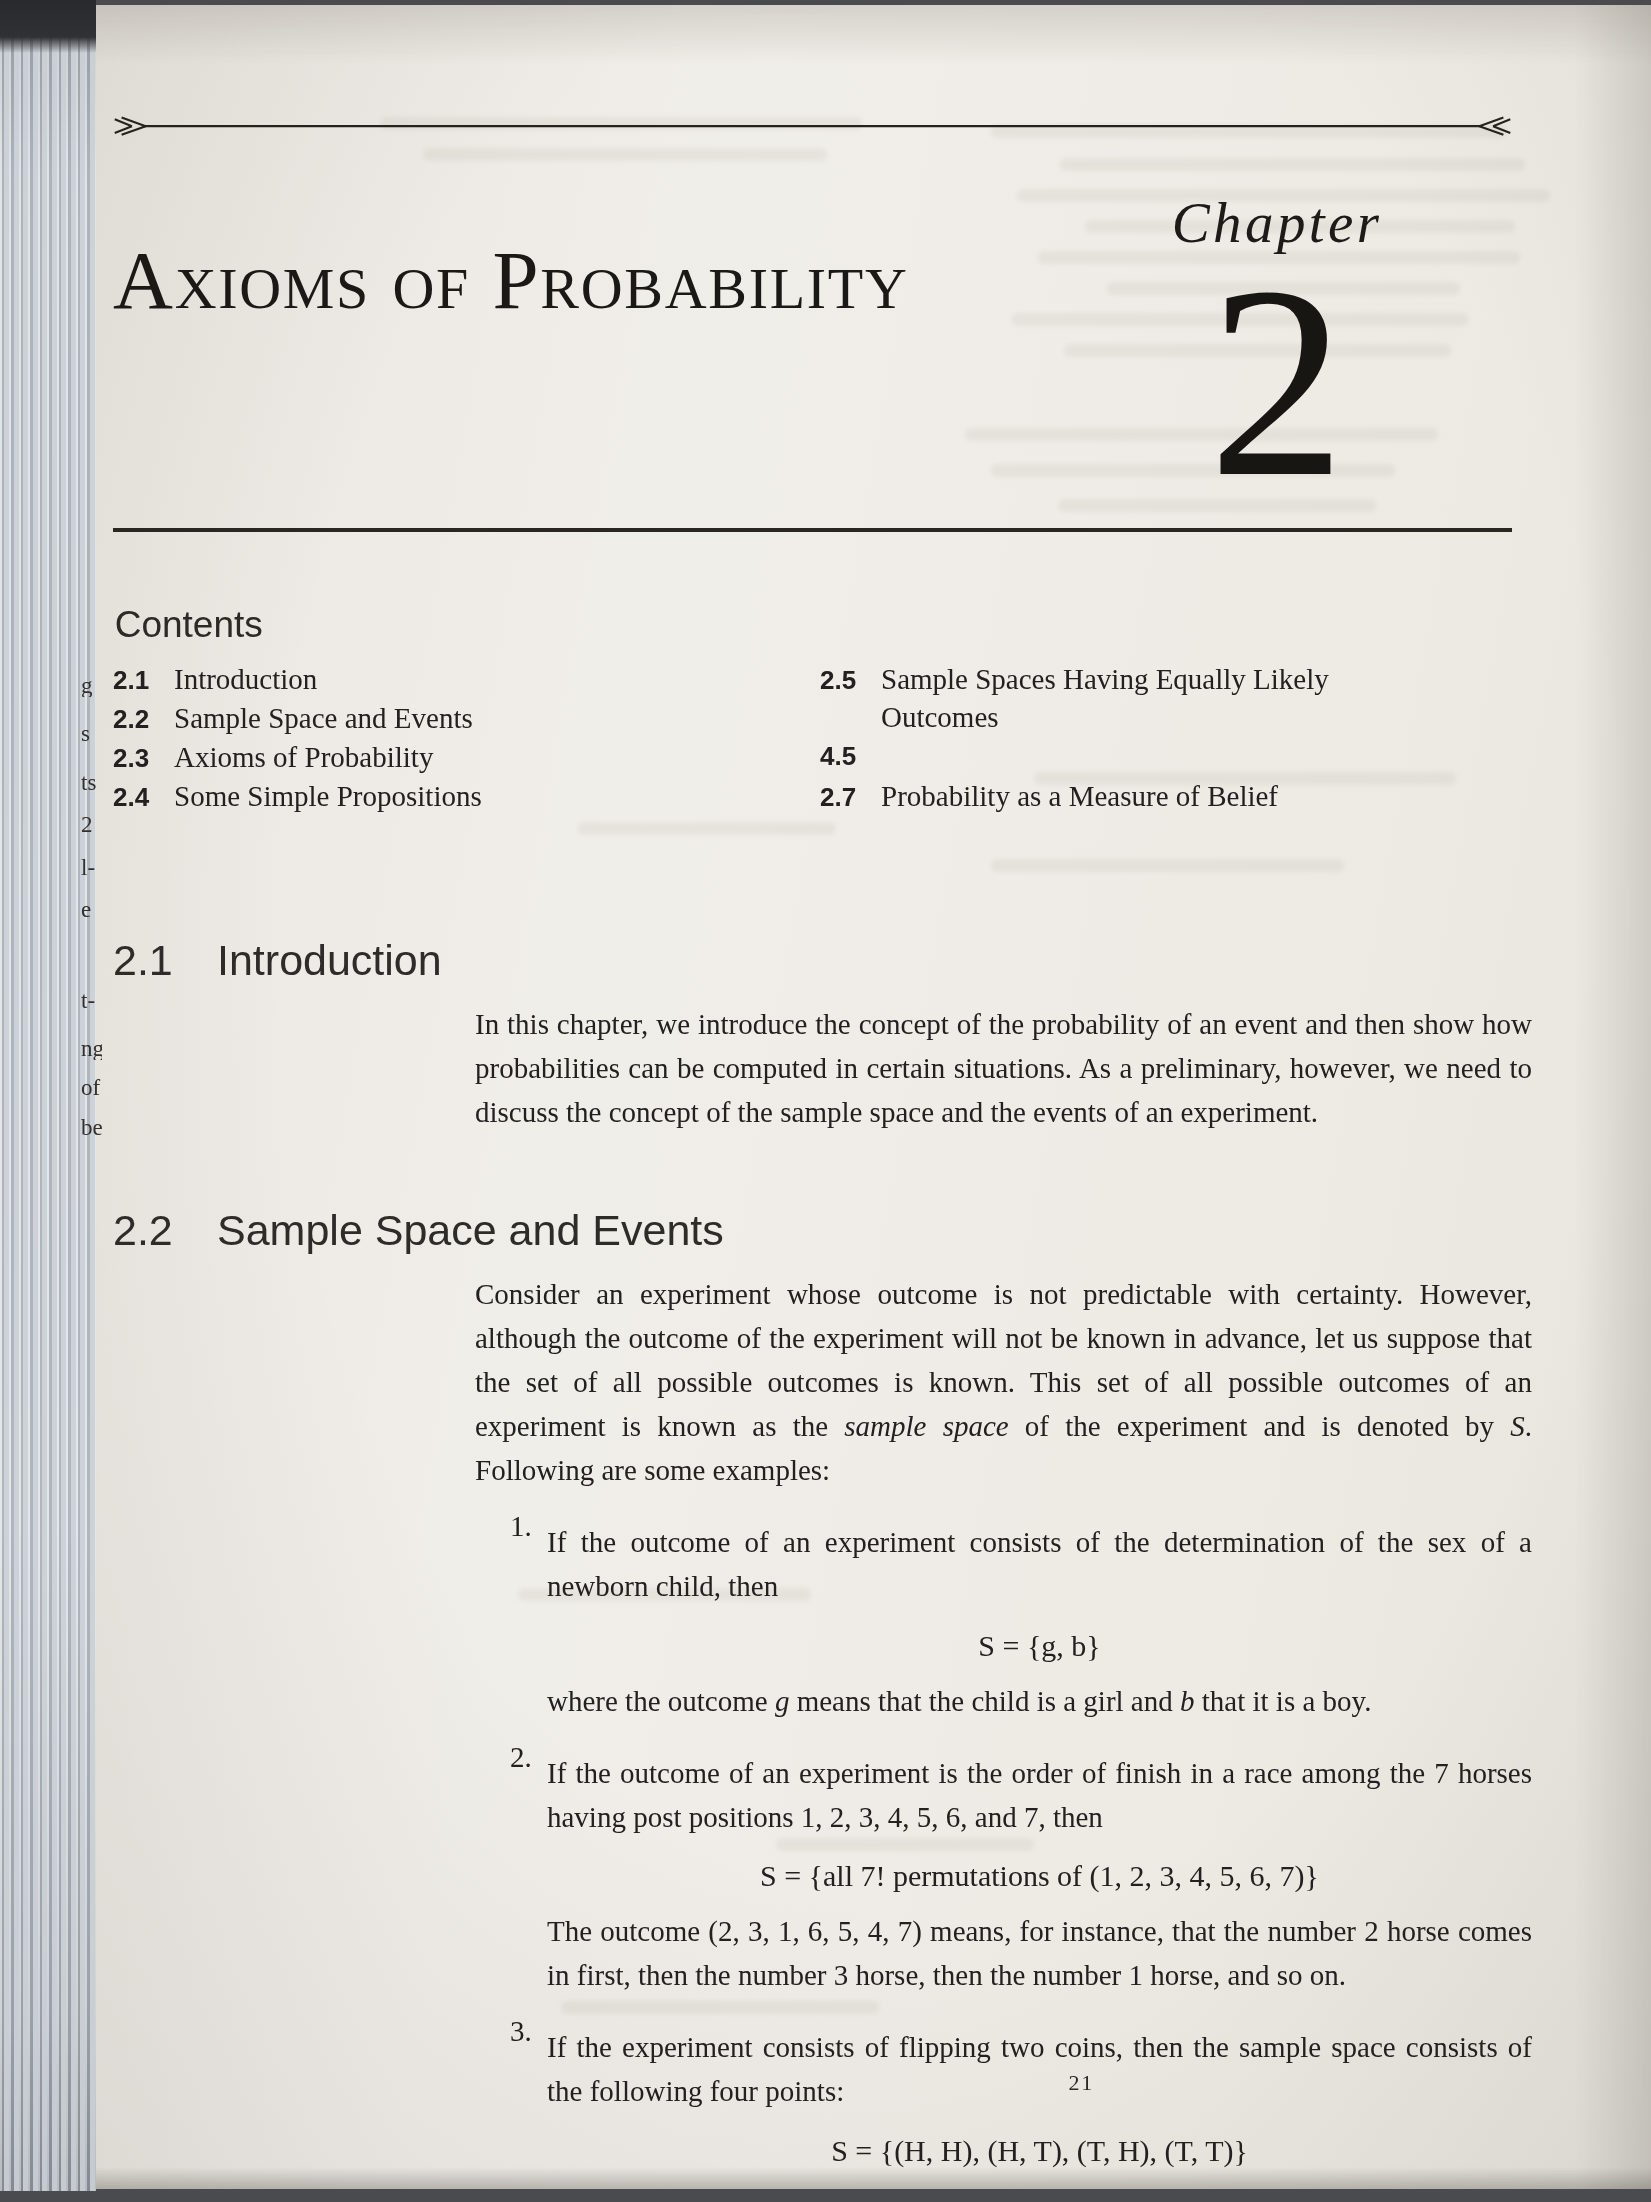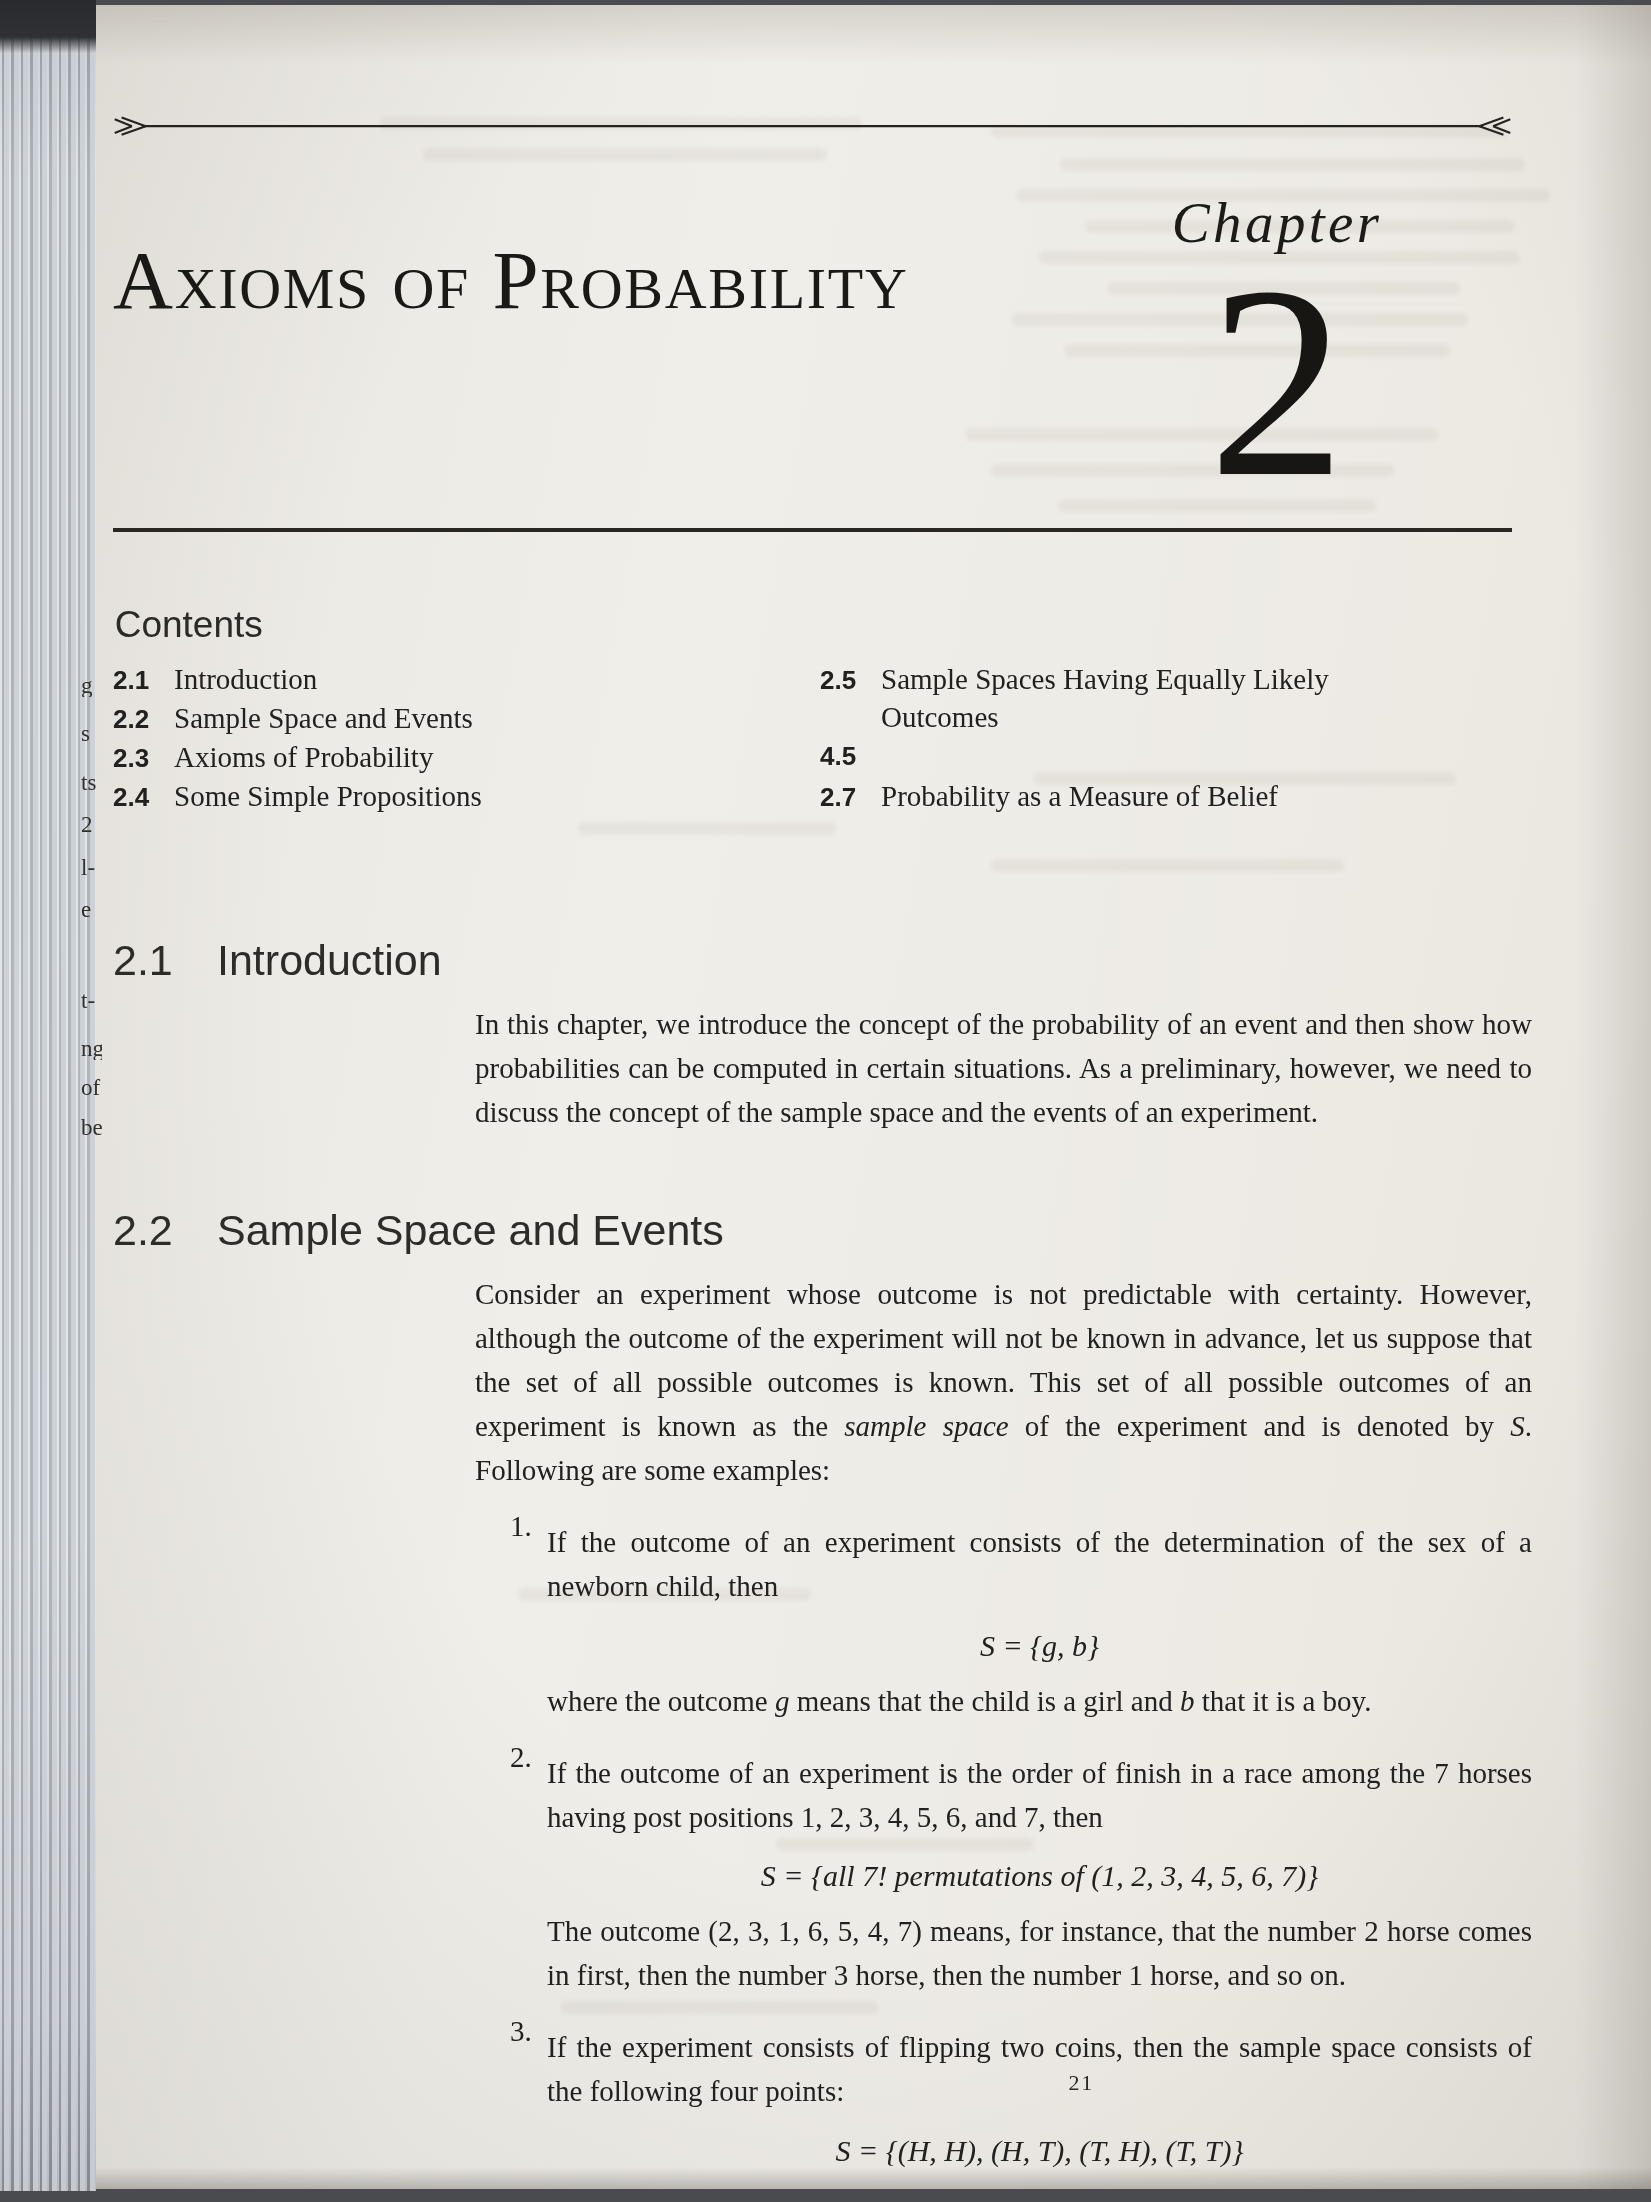--- a/index.html
+++ b/index.html
@@ -94,21 +94,21 @@
   .indent{margin-left:362px;width:1057px;}
   p.body{
     margin:16px 0 0 0;font-size:29px;line-height:44px;text-align:justify;color:#232120;
   }
   .it{font-style:italic;}
   .examples{margin-top:12px;}
   .item{display:flex;margin-top:12px;}
   .item .marker{width:37px;flex:none;margin-left:35px;font-size:29px;line-height:44px;}
   .item .itext{flex:1;}
   .equation{
-    text-align:center;font-style:italic;font-size:30px;margin:20.6px 0 15.5px 0;color:#232120;
+    text-align:center;font-size:30px;margin:20.6px 0 15.5px 0;color:#232120;
   }
   .page-number{
     position:absolute;left:17px;top:2065px;width:981px;text-align:right;
     font-size:22px;letter-spacing:1.7px;color:#2a2826;
   }
 </style>
 </head>
 <body>
 
 <div class="photo">

